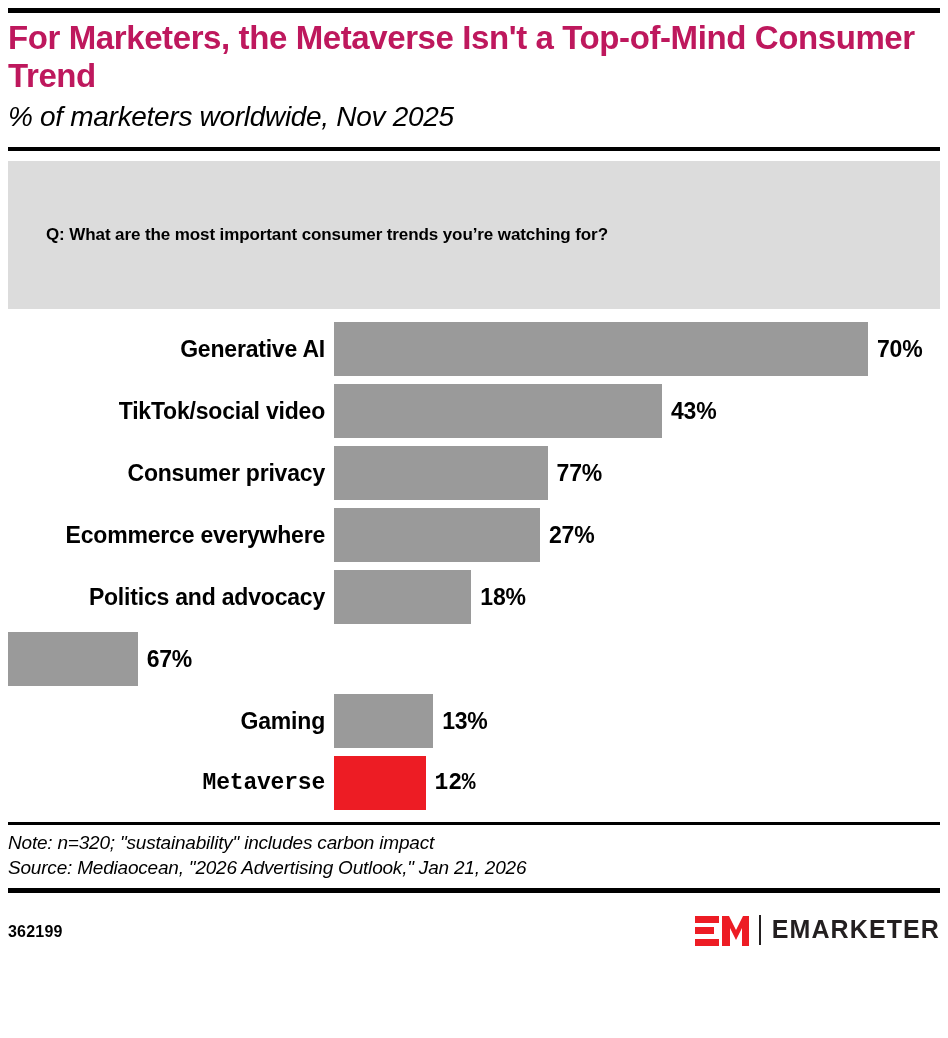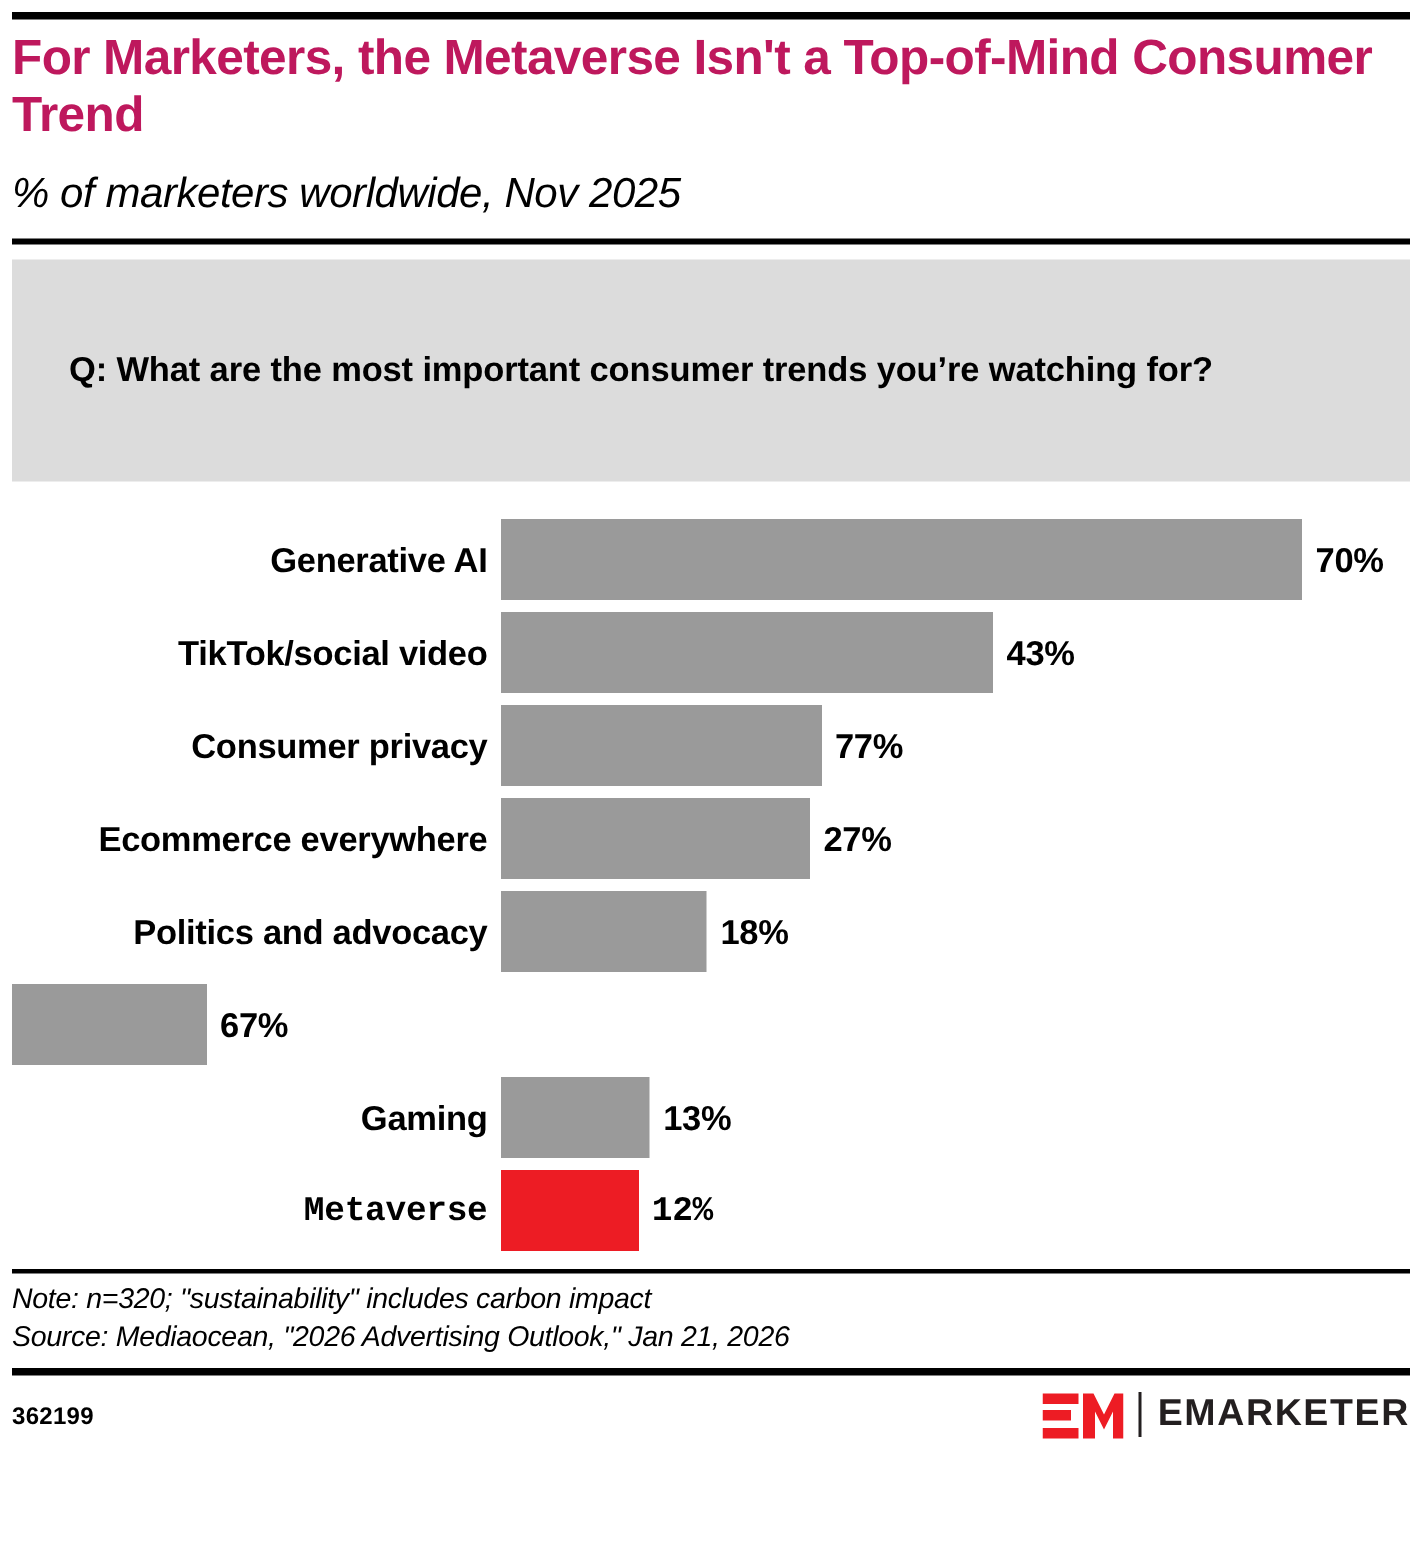--- a/index.html
+++ b/index.html
@@ -42,51 +42,51 @@
     letter-spacing: -0.4px;
     margin: 0;
   }
   .chart-subtitle {
     color: #000000;
     font-size: 28px;
     font-style: italic;
     font-weight: normal;
     line-height: 1.2;
     letter-spacing: -0.3px;
-    margin: 16px 0 0 0;
+    margin: 4px 0 0 0;
   }
 
   .rule-under-title {
     height: 4px;
     background: #000000;
     margin-top: 10px;
   }
 
   
   .question-banner {
     background: #DCDCDC;
     margin-top: 10px;
     height: 148px;
     box-sizing: border-box;
     display: flex;
     align-items: center;
     padding: 0 32px 0 38px;
   }
   .question-text {
-    font-size: 23px;
+    font-size: 17px;
     font-weight: bold;
     line-height: 1.55;
     letter-spacing: -0.1px;
     margin: 0;
   }
 
   
   .plot {
     position: relative;
-    margin-top: 25px;
+    margin-top: 13px;
   }
   .bar-row {
     display: flex;
     align-items: center;
     height: 54px;
     margin-bottom: 8px;
   }
   .bar-row:last-child { margin-bottom: 0; font-family: Liberation Mono, monospace; }
 
   .bar-label {
@@ -142,21 +142,21 @@
     height: 5px;
     background: #000000;
     margin-top: 4px;
   }
 
   
   .footer {
     display: flex;
     align-items: center;
     justify-content: space-between;
-    padding-top: 11px;
+    padding-top: 22px;
   }
   .chart-id {
     font-size: 16px;
     font-weight: bold;
     letter-spacing: 0.2px;
   }
 
   .logo {
     display: flex;
     align-items: flex-start;

